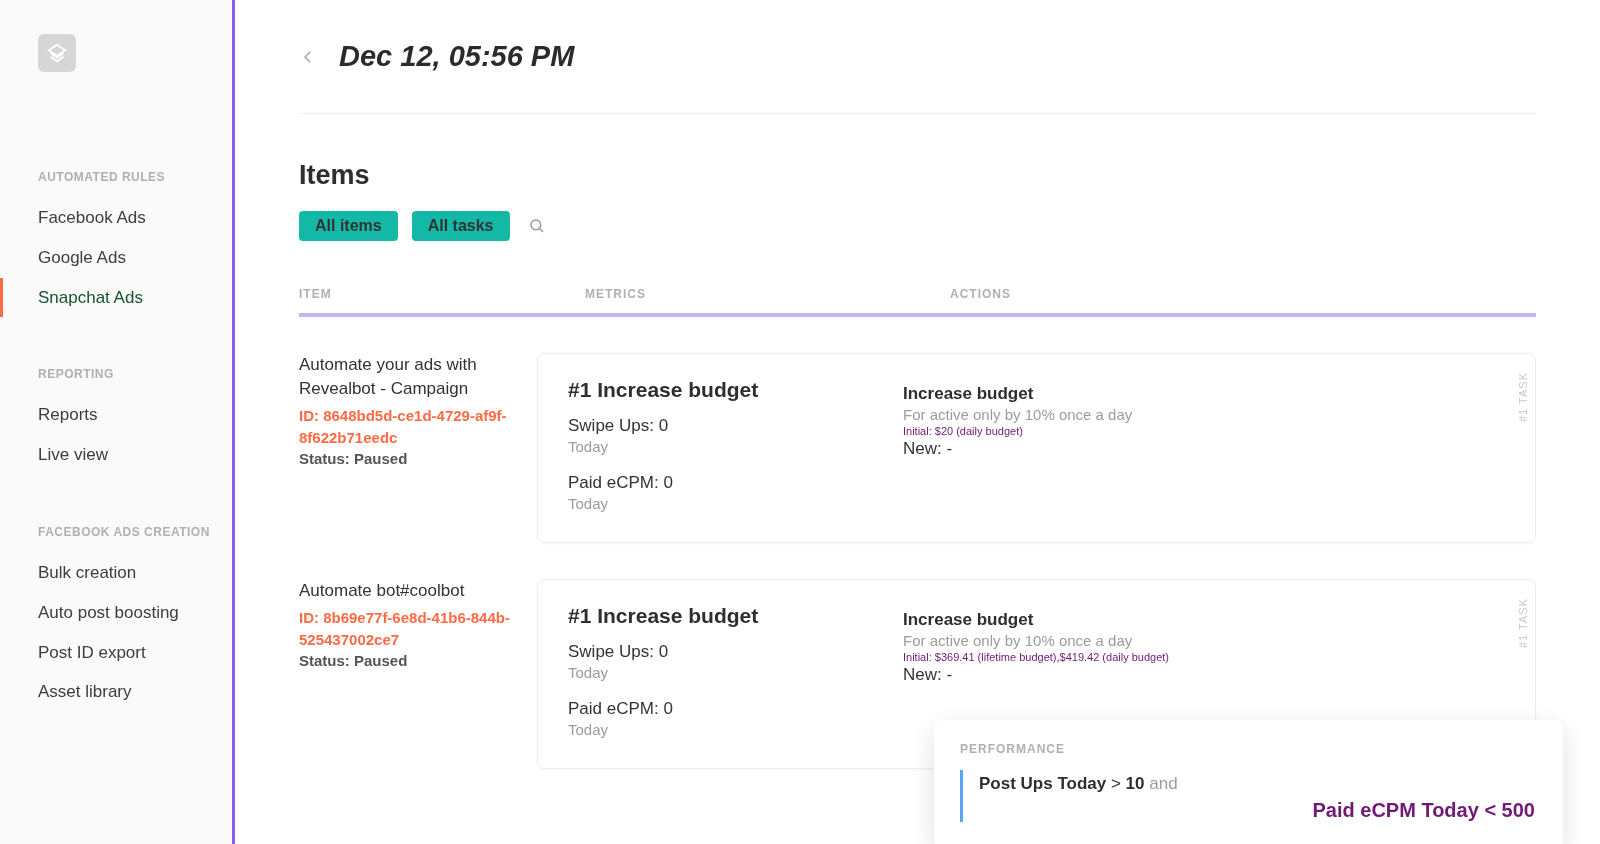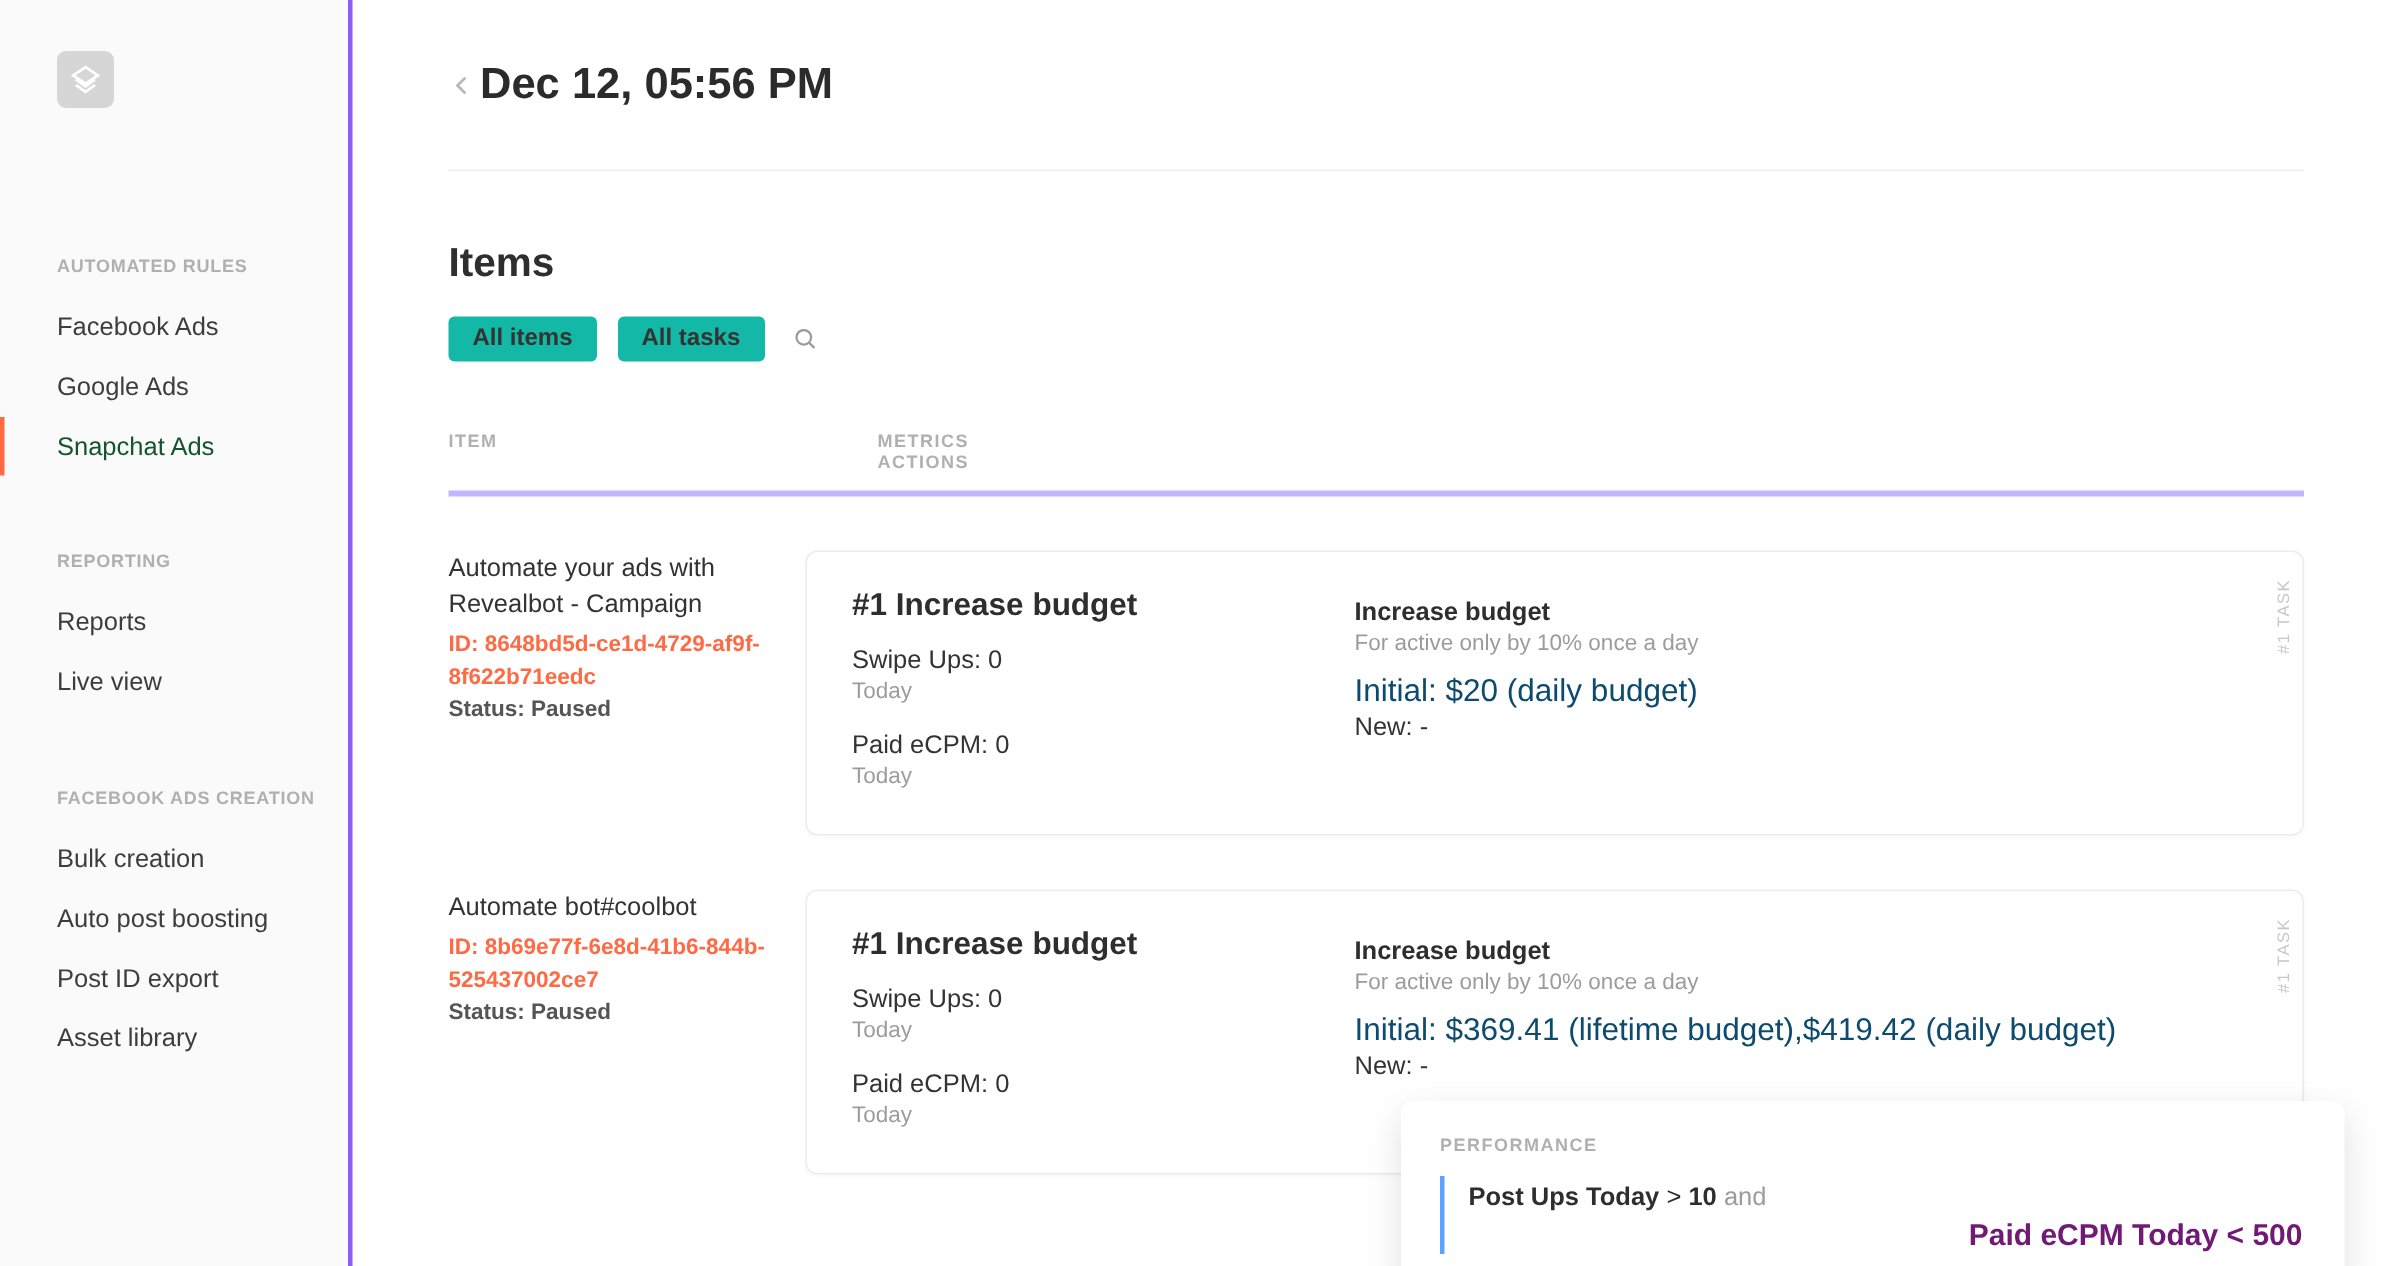--- a/index.html
+++ b/index.html
@@ -10,21 +10,21 @@
     .logo-box { width:38px; height:38px; margin:34px 0 0 38px; background:#d6d6d6; border-radius:6px; display:flex; align-items:center; justify-content:center;}
     .logo-box svg { width:22px; height:22px; }
     .nav-section-title { font-size:12px; letter-spacing:0.5px; color:#b0b0b0; font-weight:600; padding:0 0 14px 38px;}
     .sec1 { margin-top:98px;}
     .sec2 { margin-top:50px;}
     .sec3 { margin-top:50px;}
     .nav-item { font-size:17px; color:#3d3d3d; padding:8px 0 8px 38px; cursor:pointer; line-height:1.4;}
     .nav-item.active { color:#14532d; border-left:3px solid #ff6a45; padding-left:35px;}
     
     .main { flex:1; padding:40px 64px 0 64px; position:relative; height:100%; overflow:hidden;}
-    .titlebar { display:flex; align-items:center; gap:3px;}
+    .titlebar { display:flex; align-items:center; gap:22px;font-style:italic;}
     .back-arrow { color:#b8b8b8; cursor:pointer; display:flex; align-items:center;}
     .back-arrow svg{width:18px;height:18px;}
     .page-date { font-size:29px; font-weight:700; color:#2b2b2b;}
     .hr { border:none; border-top:1px solid #eee; margin:40px 0 0 0;}
     .section-h { font-size:27px; font-weight:700; margin-top:46px;}
     .filters { display:flex; align-items:center; gap:14px; margin-top:20px;}
     .chip { background:#14b8a6; color:#333; font-size:16px; font-weight:600; padding:6px 16px; border-radius:4px; cursor:pointer;}
     .search-ic { color:#9a9a9a; display:flex; align-items:center; cursor:pointer; padding:4px;}
     .search-ic svg{width:18px;height:18px;}
     
@@ -43,21 +43,21 @@
     .card { border:1px solid #ececec; border-radius:8px; box-shadow:0 1px 3px rgba(0,0,0,.04); position:relative; padding:24px 30px 30px 30px; display:flex; }
     .vlabel { position:absolute; right:6px; top:18px; font-size:11px; letter-spacing:1px; color:#c7c7c7; writing-mode:vertical-rl; transform:rotate(180deg);}
     .metrics-col { width:335px; flex:0 0 335px;}
     .actions-col { flex:1; padding-right:40px;}
     .card-title { font-size:21px; font-weight:700; color:#2e2e2e;}
     .mline { font-size:17px; color:#333; margin-top:14px;}
     .msub { font-size:15px; color:#9c9c9c; margin-top:2px;}
     .mline2 { font-size:17px; color:#333; margin-top:18px;}
     .a-title { font-size:17px; font-weight:700; margin-top:6px;}
     .a-sub { font-size:15px; color:#9c9c9c; margin-top:2px;}
-    .a-line { font-size:21px; color:#0c4a6e; margin-top:12px;}
+    .a-line { font-size:11px; color:#701a75; margin-top:2px;}
     .a-line2 { font-size:17px; color:#333; margin-top:2px;}
     
     .popover { position:absolute; left:396px; right:-28px; bottom:-80px; background:#fff; border-radius:8px; box-shadow:0 8px 24px rgba(0,0,0,.12); padding:22px 28px 26px 26px;}
     .pop-h { font-size:12px; letter-spacing:1px; color:#b0b0b0; font-weight:600; margin-bottom:14px;}
     .pop-body { border-left:3px solid #5aa3ff; padding-left:16px;}
     .perf-line{ font-size:17px; line-height:1.7;}
     .perf-line b{font-weight:700;}
     .perf-line .and{color:#9c9c9c;}
     .perf-line2{ font-size:20px; font-weight:700; color:#701a75;text-align:right;}
   </style>
@@ -116,21 +116,21 @@
       <span class="search-ic">
         <svg viewBox="0 0 24 24" fill="none" stroke="currentColor" stroke-width="2">
             <circle cx="10.5" cy="10.5" r="6.5"></circle>
             <line x1="20" y1="20" x2="15.2" y2="15.2"></line>
           </svg>
       </span>
     </div>
 
     <div class="thead">
       <div class="th col-item">ITEM</div>
-      <div class="col-body" style="display:flex;flex-direction:column;">
+      <div class="col-body" style="display:flex;">
         <div class="th col-metrics-h">METRICS</div>
         <div class="th col-actions-h">ACTIONS</div>
       </div>
     </div>
 
     <div class="row">
       <div class="col-item">
         <div class="item-name">Automate your ads with Revealbot - Campaign</div>
         <div class="item-id">ID: 8648bd5d-ce1d-4729-af9f-8f622b71eedc</div>
         <div class="item-status">Status: Paused</div>

